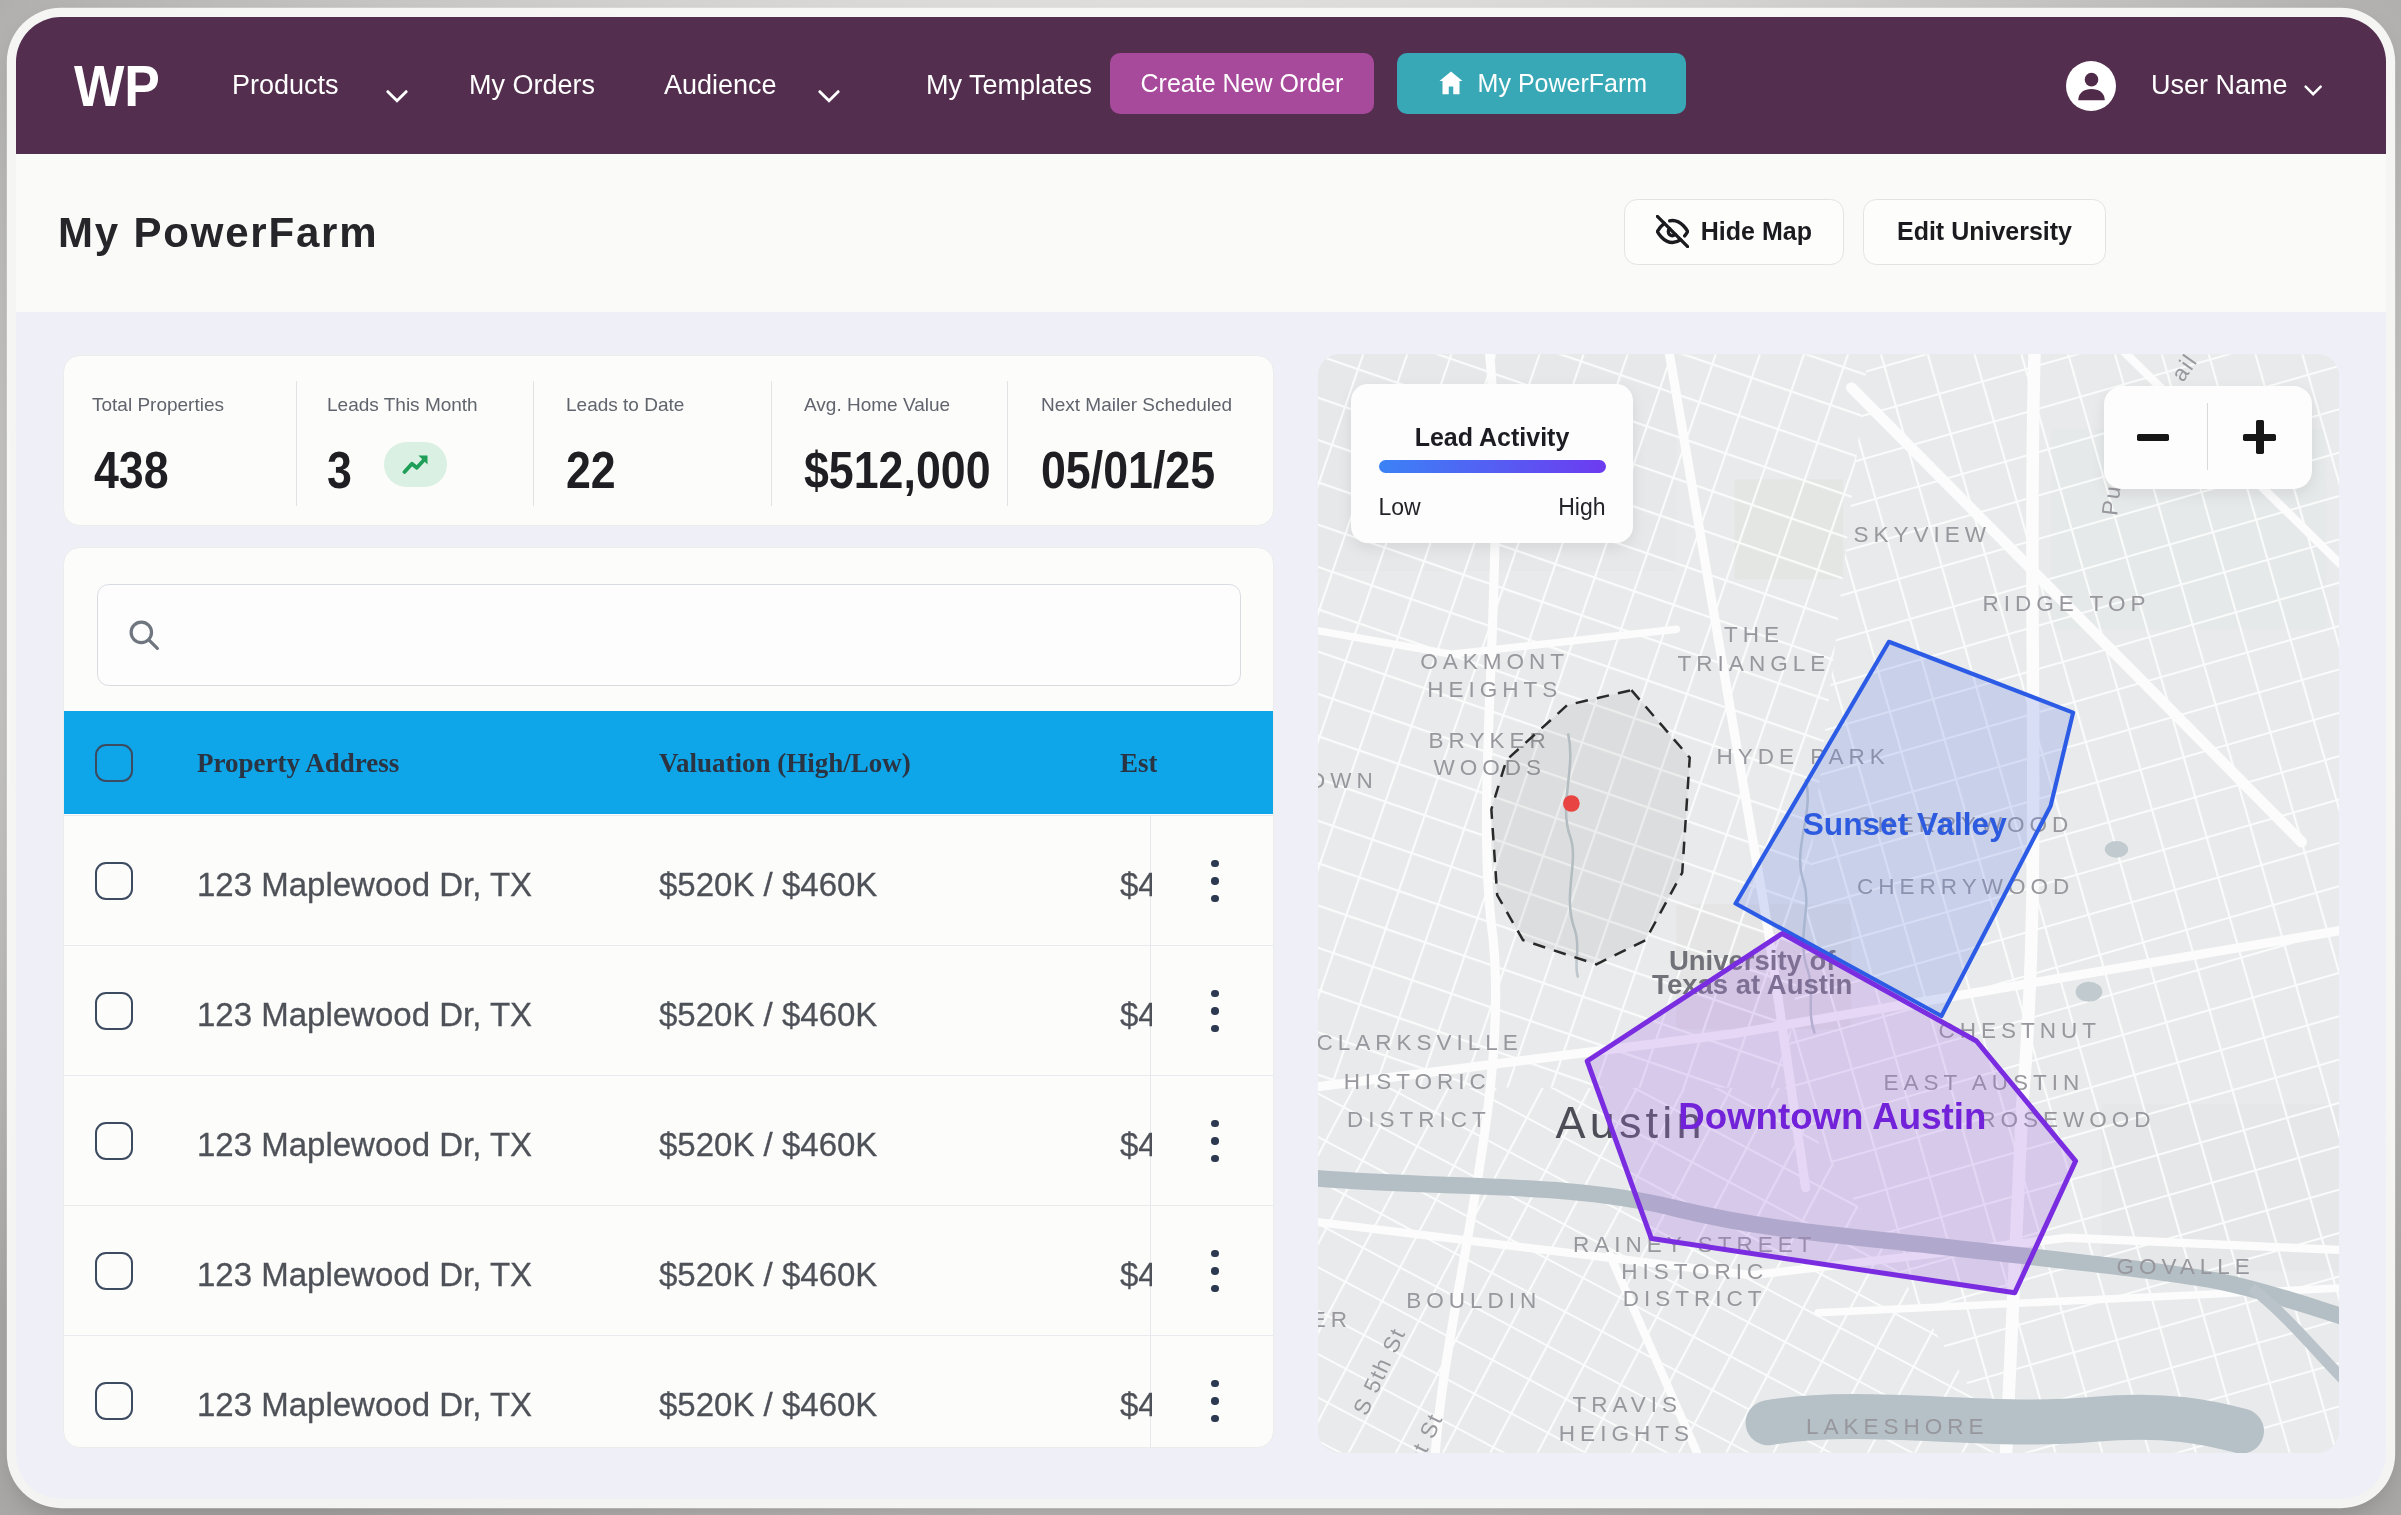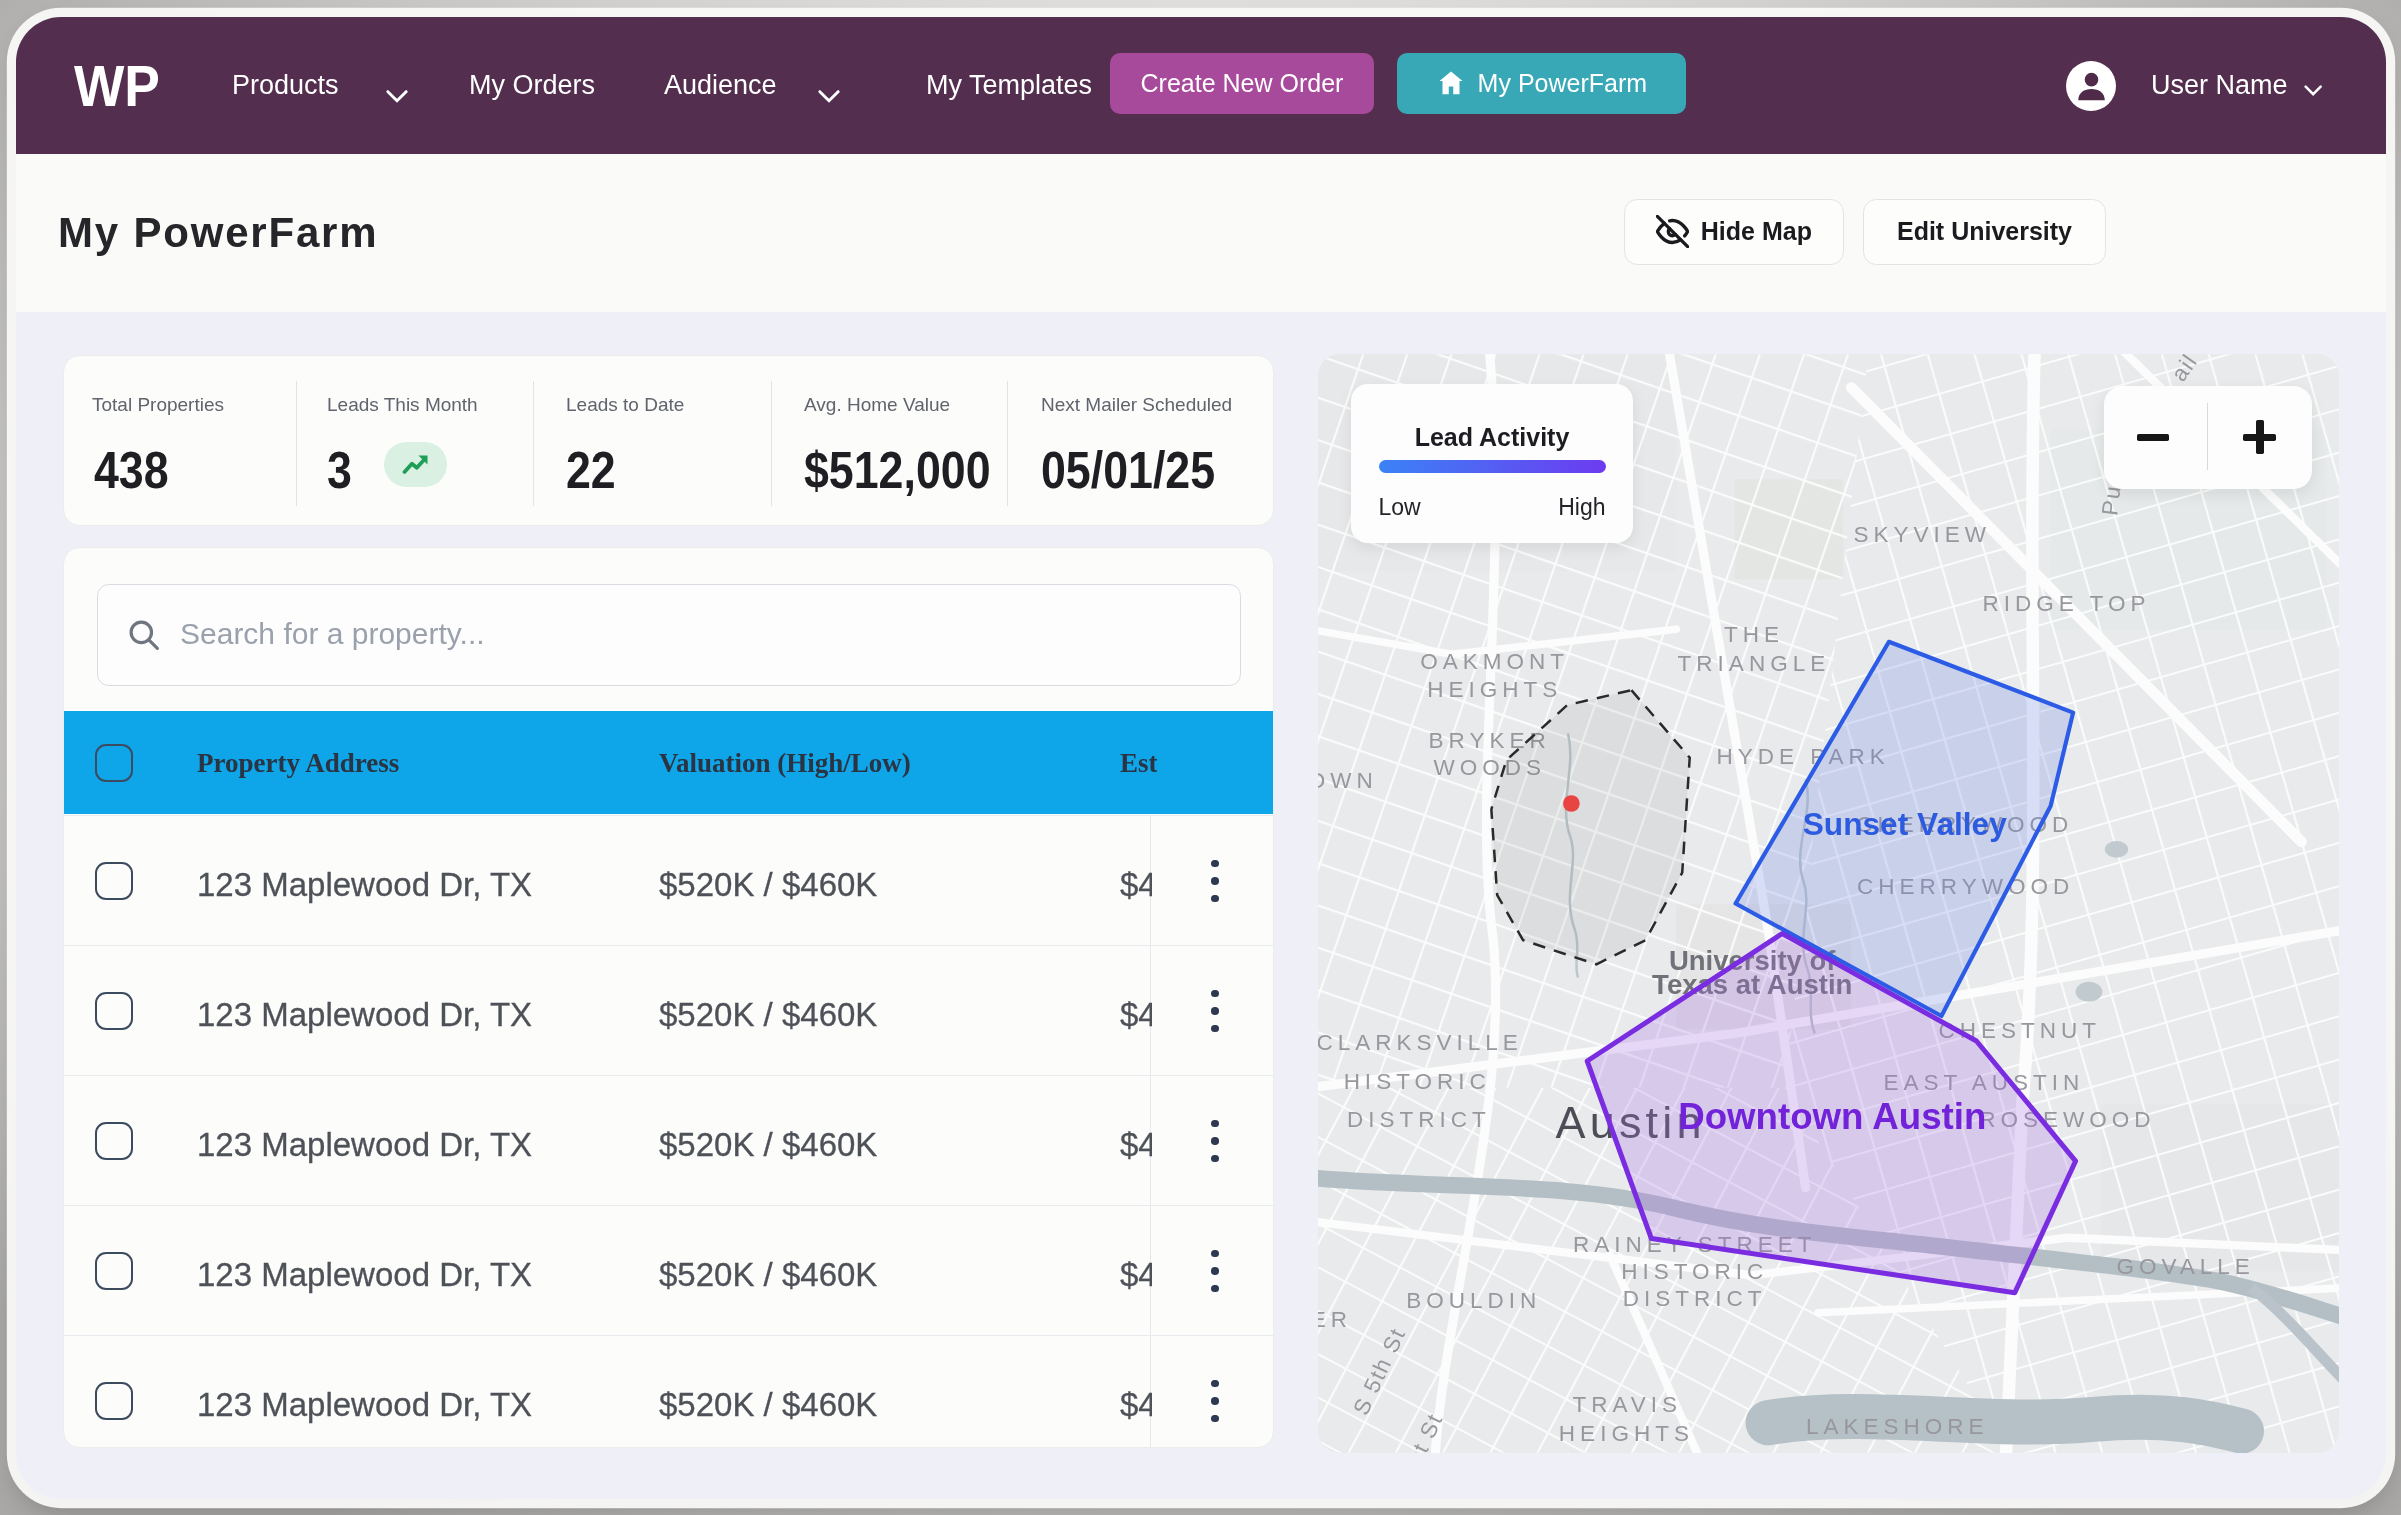--- a/index.html
+++ b/index.html
@@ -127,21 +127,20 @@
     <div class="slabel" style="left:977px;">Next Mailer Scheduled</div>
     <div class="sval" style="left:977px;">05/01/25</div>
   </div>
 
   <div class="card tablecard">
     <div class="search">
       <svg class="abs" style="left:28px;top:32px;" width="35" height="35" viewBox="0 0 24 24" fill="none" stroke="#6f7680" stroke-width="2.2" stroke-linecap="round">
           <circle cx="10.5" cy="10.5" r="7"></circle>
           <line x1="16" y1="16" x2="21.5" y2="21.5"></line>
         </svg>
-      <div class="ph">Search for a property...</div>
     </div>
     <div class="thead">
       <div class="cb" style="top:33px;"></div>
       <div class="hcell" style="left:133px;top:37px;">Property Address</div>
       <div class="hcell" style="left:595px;top:37px;">Valuation (High/Low)</div>
       <div class="hcell" style="left:1056px;top:37px;width:37px;overflow:hidden;">Est. Equity</div>
     </div>
     <div class="vline"></div>
     <div class="trow" style="top:267px;">
       <div class="cb" style="top:46px;"></div>

